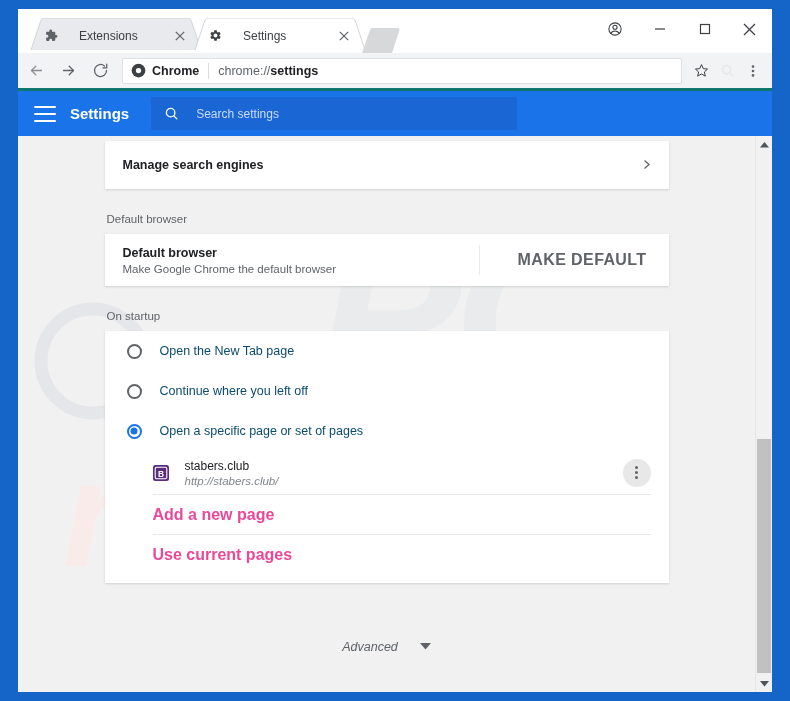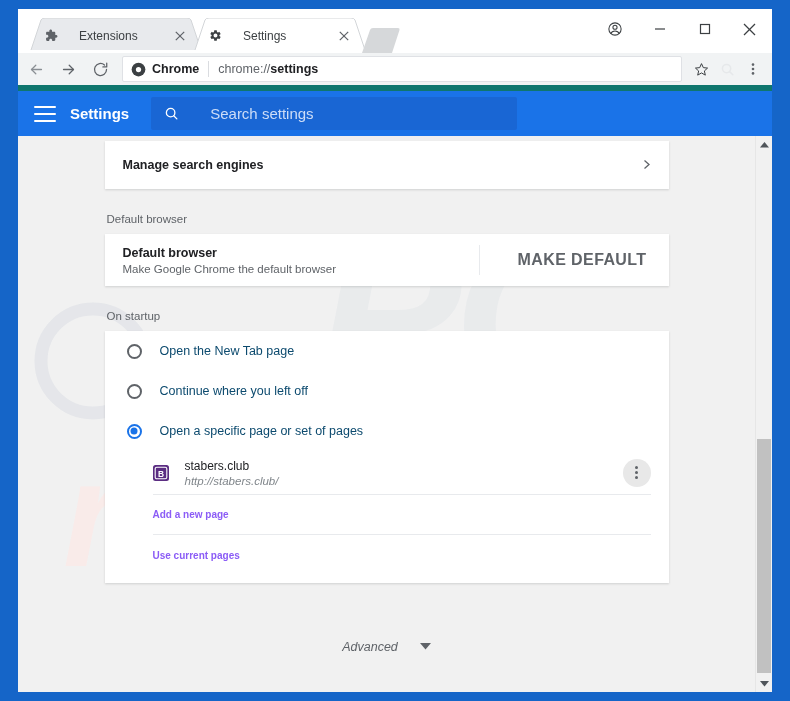--- a/index.html
+++ b/index.html
@@ -84,21 +84,21 @@
     display: flex; align-items: center; justify-content: center;
     color: #3c4043; cursor: pointer;
   }
 
   
   #toolbar {
     position: absolute; left: 0; top: 44px;
     width: 754px; height: 38px;
     background: #f1f3f4;
     display: flex; align-items: center;
-    border-bottom: 6px solid #0f766e;
+    border-bottom: 3px solid #0f766e;
   }
   .navbtn {
     width: 28px; height: 28px; margin-left: 4px;
     display: flex; align-items: center; justify-content: center;
     color: #8a8f94; cursor: pointer; border-radius: 50%;
   }
   .navbtn.active { color: #5f6368; }
   #omnibox {
     flex: 1;
     height: 26px; margin: 0 6px 0 8px;
@@ -157,21 +157,21 @@
     background: #1966d4;
     border-radius: 2px;
     display: flex; align-items: center;
     cursor: text;
   }
   #searchbox .sicon {
     margin-left: 12px; width: 16px; height: 16px;
     display: flex; align-items: center; justify-content: center;
   }
   #search-input-text {
-    margin-left: 31px; font-size: 15px; color: #cdddf7;
+    margin-left: 17px; font-size: 12px; color: #cdddf7;
     white-space: nowrap;
   }
 
   
   #body-area {
     position: absolute; left: 0; top: 127px;
     width: 754px; height: 556px;
     background: #f1f1f1;
     overflow: hidden;
   }
@@ -265,21 +265,21 @@
   .kebab i { width: 3px; height: 3px; background: #5f6368; border-radius: 50%; display: block; }
 
   .link-row {
     display: flex; align-items: center;
     height: 40px;
     margin: 0 18px 0 48px;
     border-bottom: 1px solid #e8eaed;
   }
   .link-row.last { border-bottom: none; }
   .link-text {
-    font-size: 10px; color: #8b5cf6; font-weight: 600;
+    font-size: 16px; color: #ec4899; font-weight: 600;
     cursor: pointer;
   }
 
   #advanced-row {
     width: 564px; margin: 0 auto;
     height: 48px;
     display: flex; align-items: center; justify-content: center;
     margin-top: 40px;
     cursor: pointer;
   }

